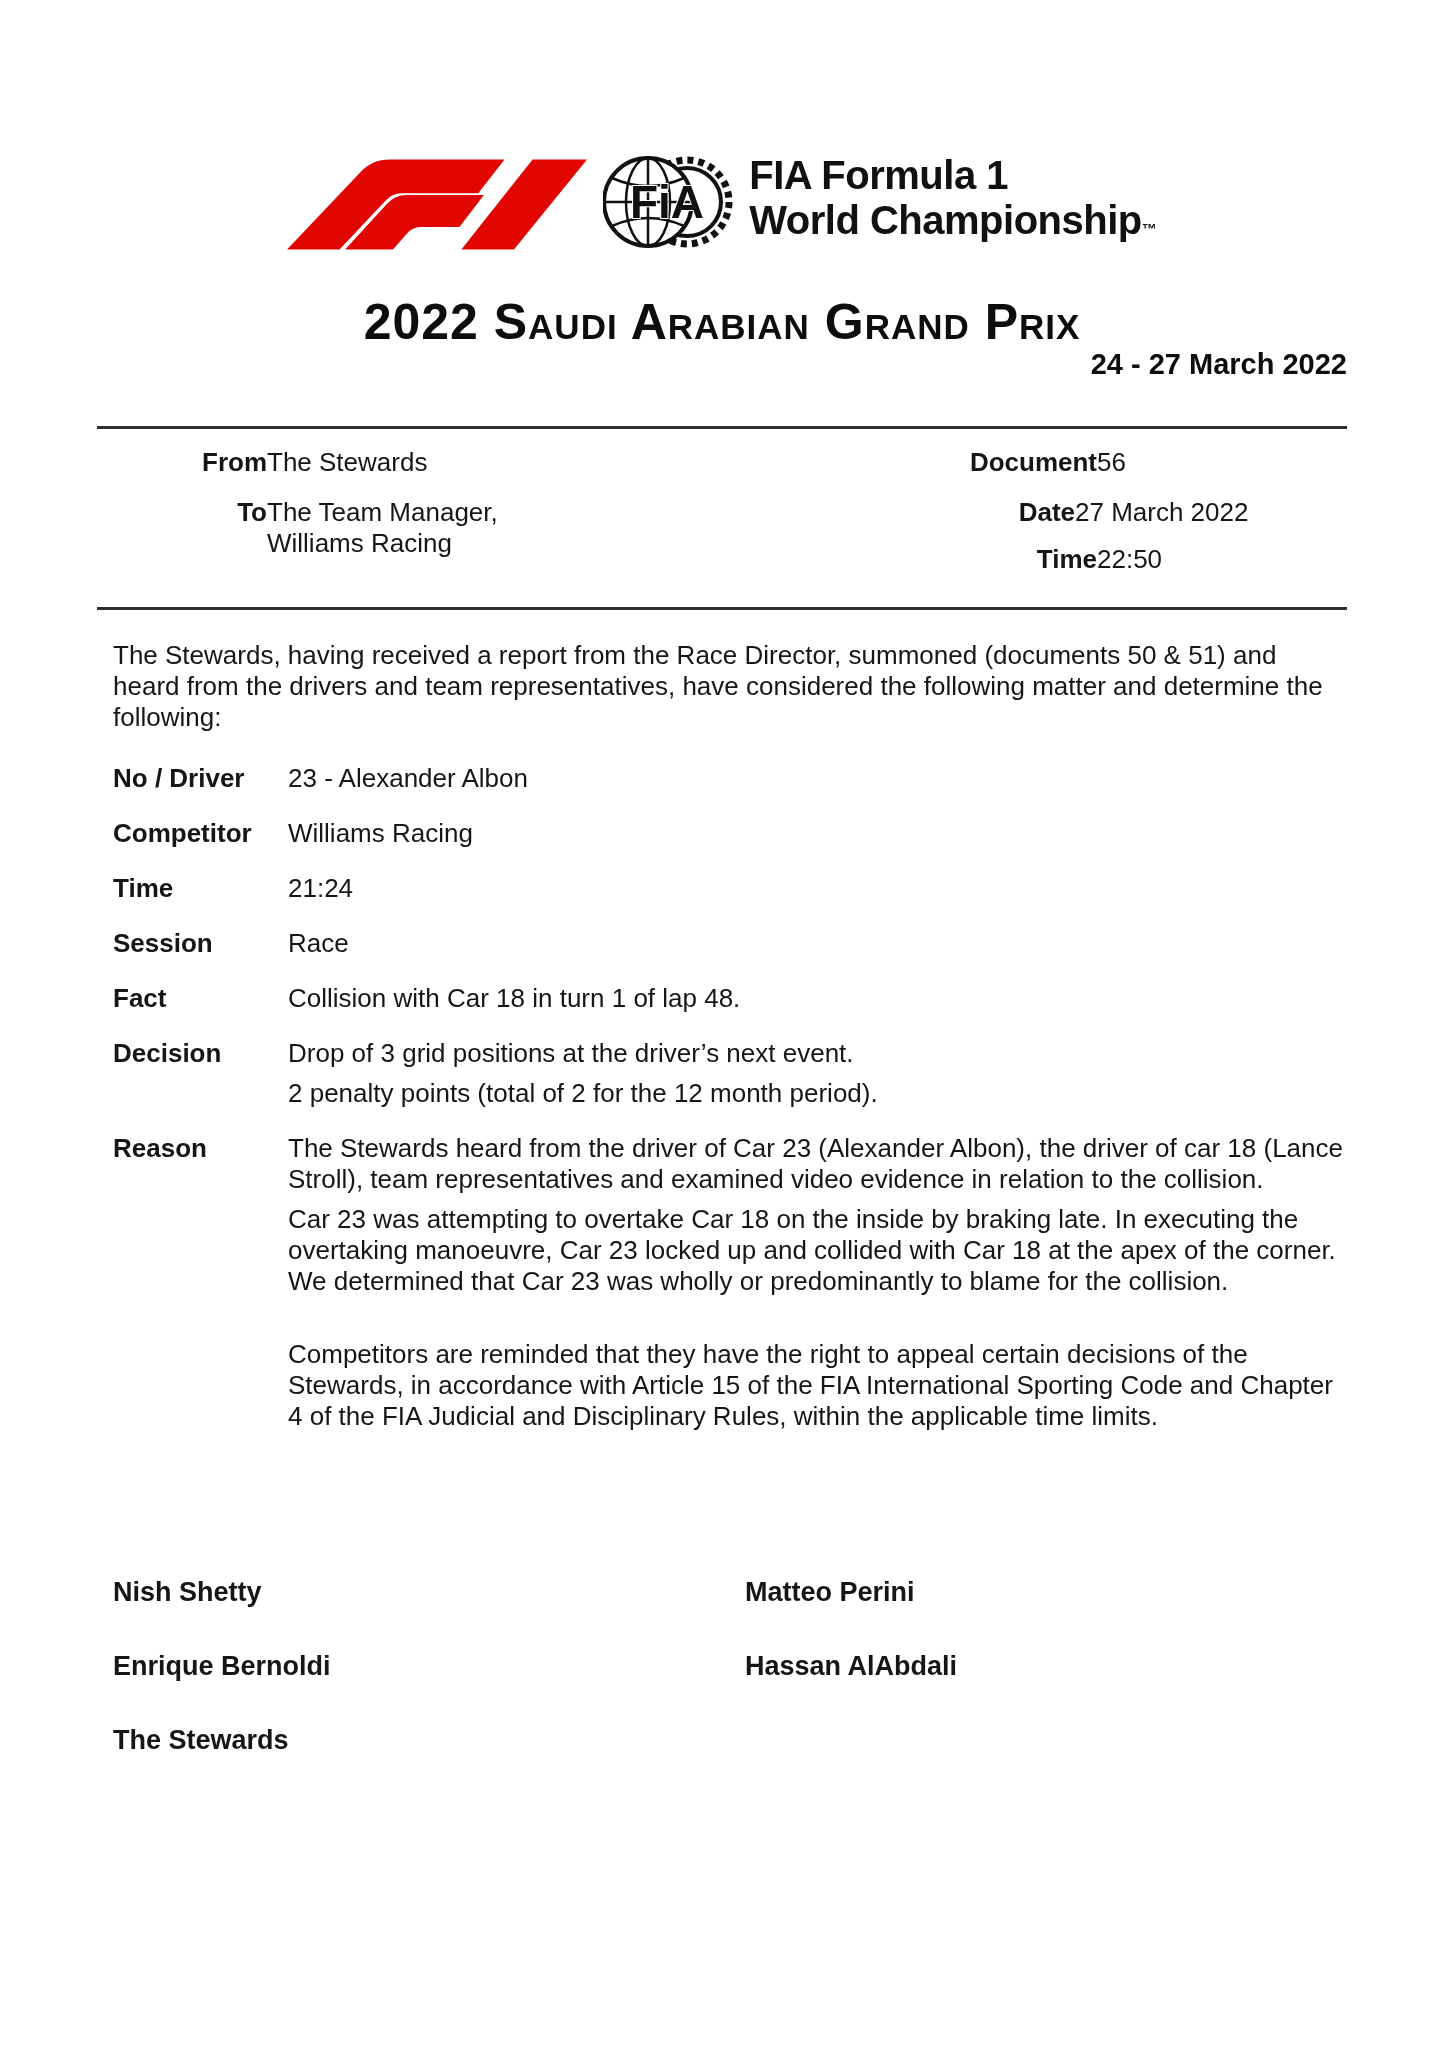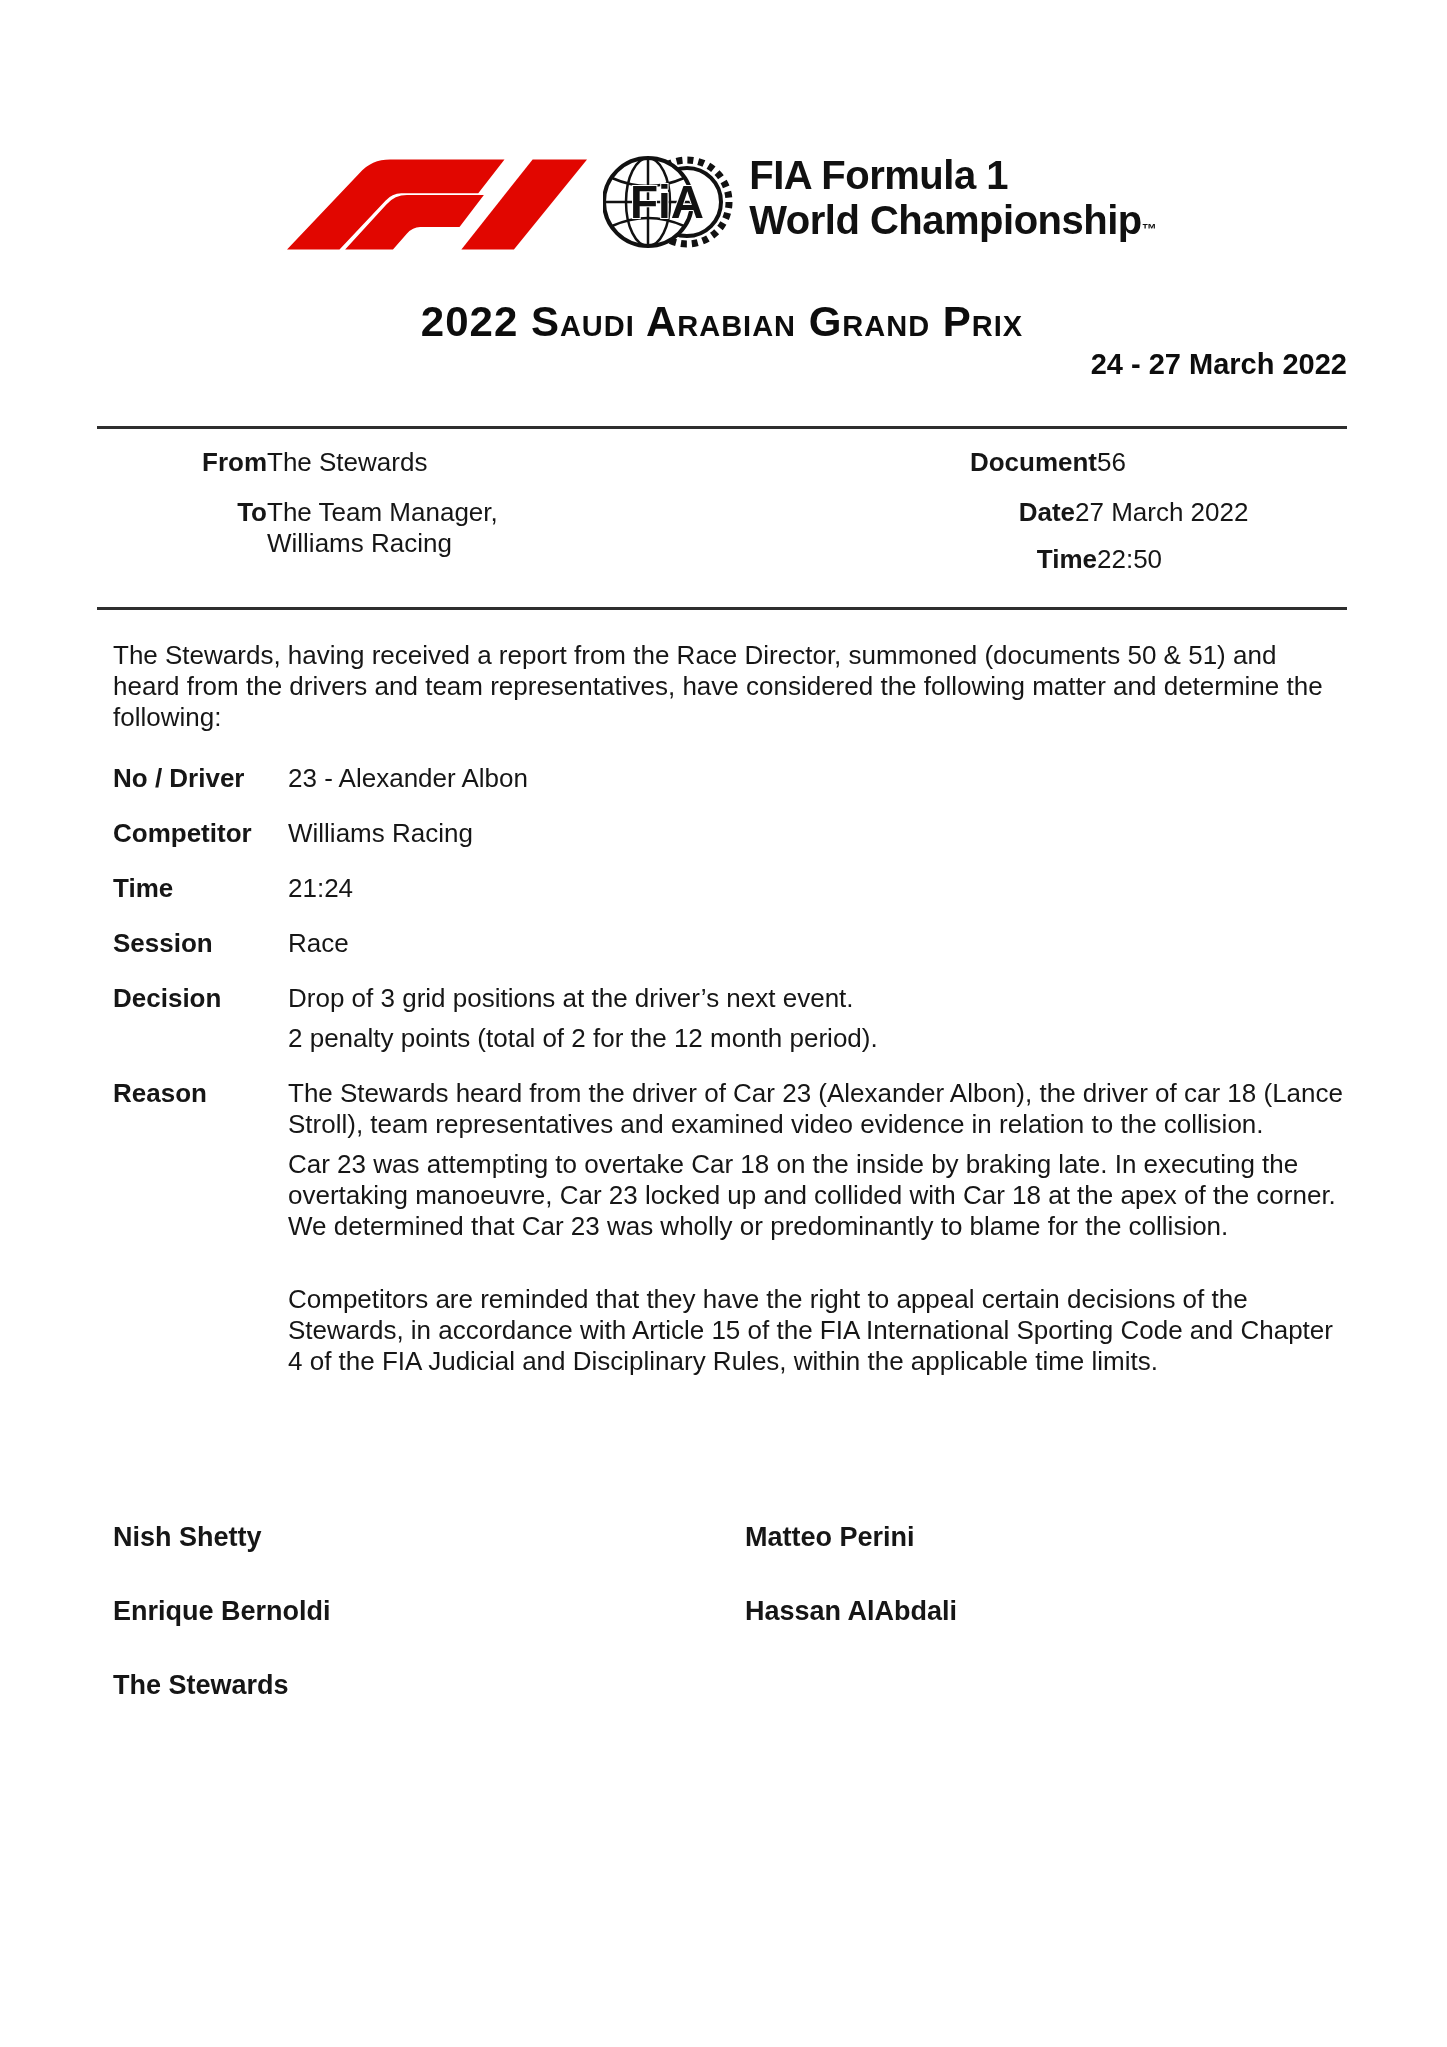--- a/index.html
+++ b/index.html
@@ -12,21 +12,21 @@
   .inner{margin-left:16px;}
 
   
   .logo-row{display:flex;align-items:center;justify-content:center;gap:16px;height:104px;}
   .f1-mark{flex:0 0 auto;}
   .fia-mark{flex:0 0 auto;}
   .wordmark{font-size:40px;line-height:45px;font-weight:600;letter-spacing:-0.5px;color:#111;white-space:nowrap;}
   .wordmark .tm{font-size:15px;letter-spacing:0;}
 
   .title{
-    margin-top:42px;text-align:center;font-weight:bold;font-size:42px;line-height:52px;
+    margin-top:42px;text-align:center;font-weight:bold;font-size:50px;line-height:52px;
     font-variant:small-caps;letter-spacing:1px;color:#0d0d0d;
   }
   .subtitle{text-align:right;font-weight:bold;font-size:29px;line-height:32px;margin-top:0px;color:#0d0d0d;}
 
   .rule{border:none;border-top:3px solid #2e2e2e;margin:0;}
   .rule-top{margin-top:46px;}
   .rule-mid{}
 
   
   .meta{position:relative;height:160px;margin-top:18px;font-size:26px;line-height:31px;}
@@ -139,20 +139,24 @@
       <div class="frow">
         <span class="flabel">Time</span>
         <span class="fvalue">21:24</span>
       </div>
 
       <div class="frow">
         <span class="flabel">Session</span>
         <span class="fvalue">Race</span>
       </div>
 
+      <div class="frow">
+        <span class="flabel">Fact</span>
+        <span class="fvalue">Collision with Car 18 in turn 1 of lap 48.</span>
+      </div>
 
 
       <div class="frow">
         <span class="flabel">Decision</span>
         <span class="fvalue">
           <p>Drop of 3 grid positions at the driver’s next event.</p>
           <p>2 penalty points (total of 2 for the 12 month period).</p>
         </span>
       </div>
 

